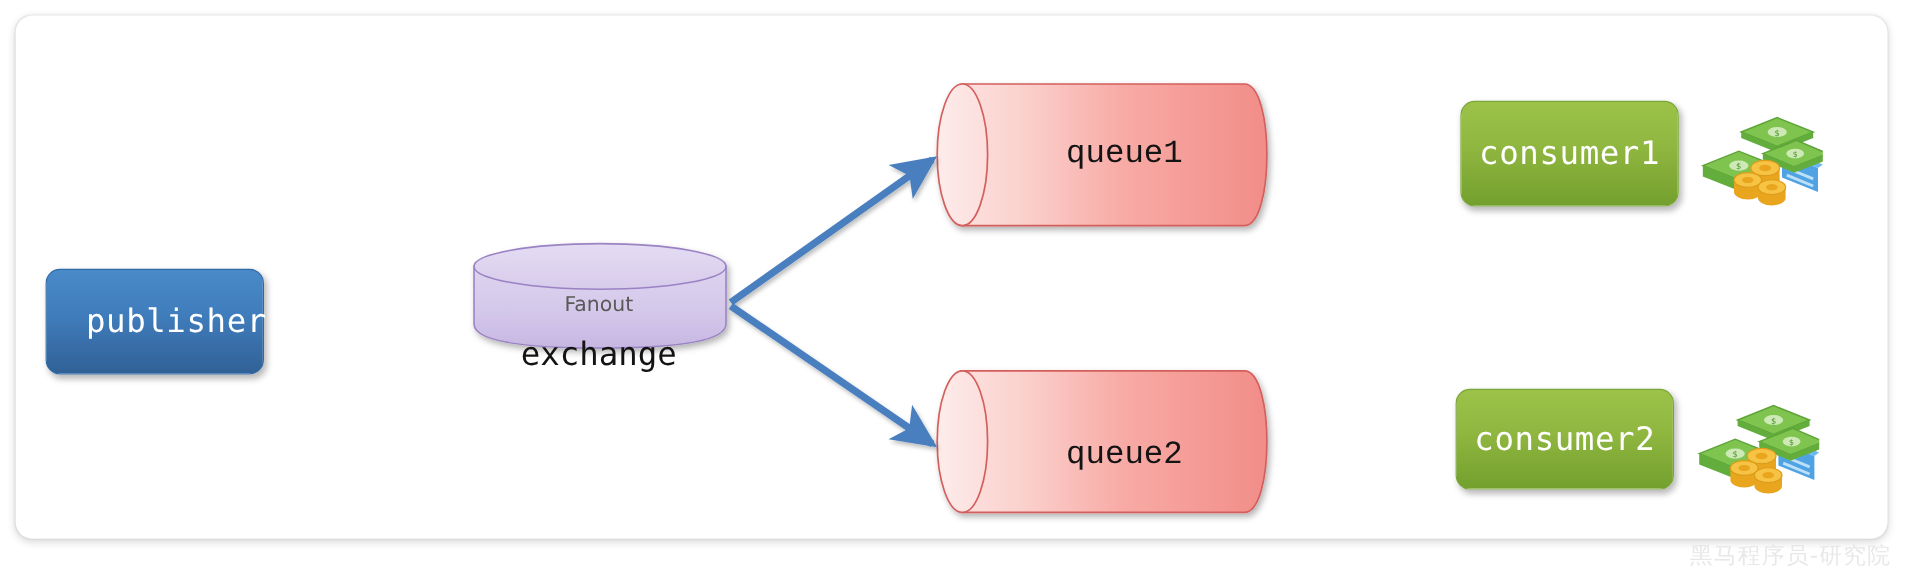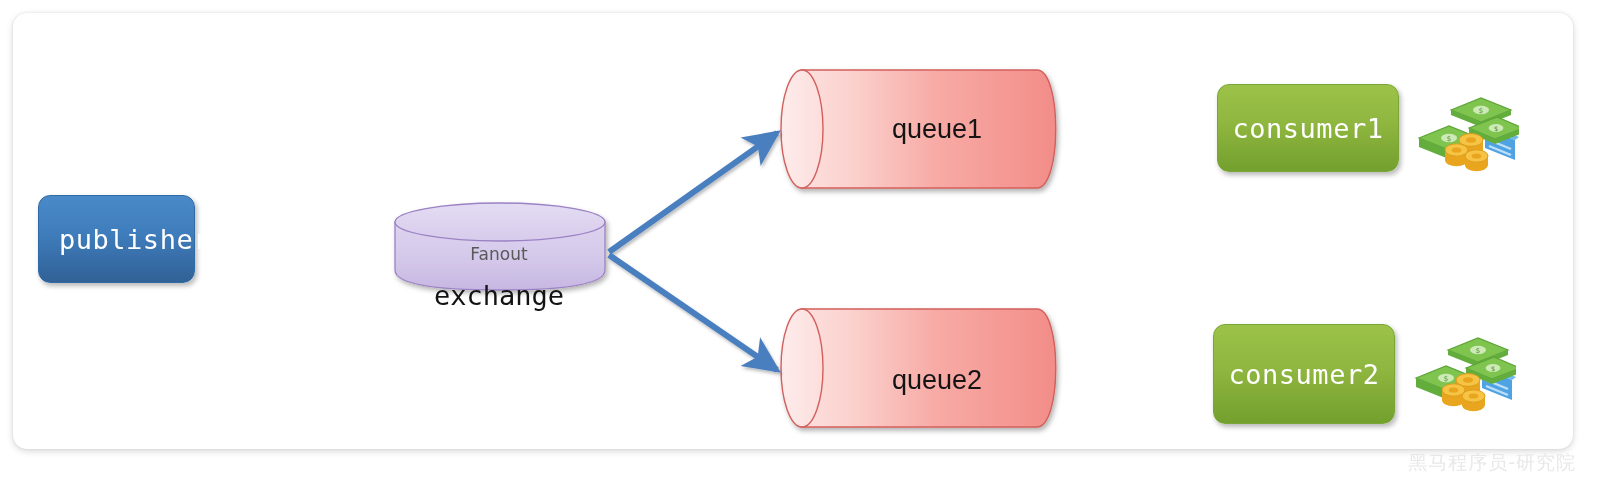--- a/index.html
+++ b/index.html
@@ -55,35 +55,35 @@
   }
   .node-box .node-label {
     font-family: "DejaVu Sans Mono", "Liberation Mono", monospace;
     color: #ffffff;
     font-size: 27px;
     letter-spacing: 0.5px;
     white-space: nowrap;
   }
 
   #publisher-node {
-    left: 38px; top: 195px;
-    width: 157px; height: 88px;
+    left: 38px; top: 224px;
+    width: 182px; height: 88px;
     background: linear-gradient(180deg, #4a8ac9 0%, #3f7cbb 45%, #316196 100%);
     border: 1px solid #2f6ba5;
     padding-left: 36px;
   }
   #consumer1-node {
     left: 1217px; top: 84px;
     width: 182px; height: 88px;
     background: linear-gradient(180deg, #9cc249 0%, #8fb63f 45%, #73a02e 100%);
     border: 1px solid #7aa637;
   }
   #consumer2-node {
     left: 1213px; top: 324px;
-    width: 182px; height: 100px;
+    width: 182px; height: 84px;
     background: linear-gradient(180deg, #9cc249 0%, #8fb63f 45%, #73a02e 100%);
     border: 1px solid #7aa637;
   }
 
   
   .queue-wrap {
     position: absolute;
     width: 278px;
     height: 118px;
   }
@@ -92,21 +92,21 @@
 
   .queue-label {
     position: absolute;
     left: 0; top: 0;
     width: 278px; height: 118px;
     display: flex;
     align-items: center;
     justify-content: center;
     padding-left: 36px;
     box-sizing: border-box;
-    font-family: Liberation Sans, sans-serif;
+    font-family: Liberation Mono, monospace;
     font-size: 27px;
     color: #141414;
     white-space: nowrap;
   }
 
   
   #exchange-shape {
     position: absolute;
     left: 393px; top: 206px;
     width: 212px;

